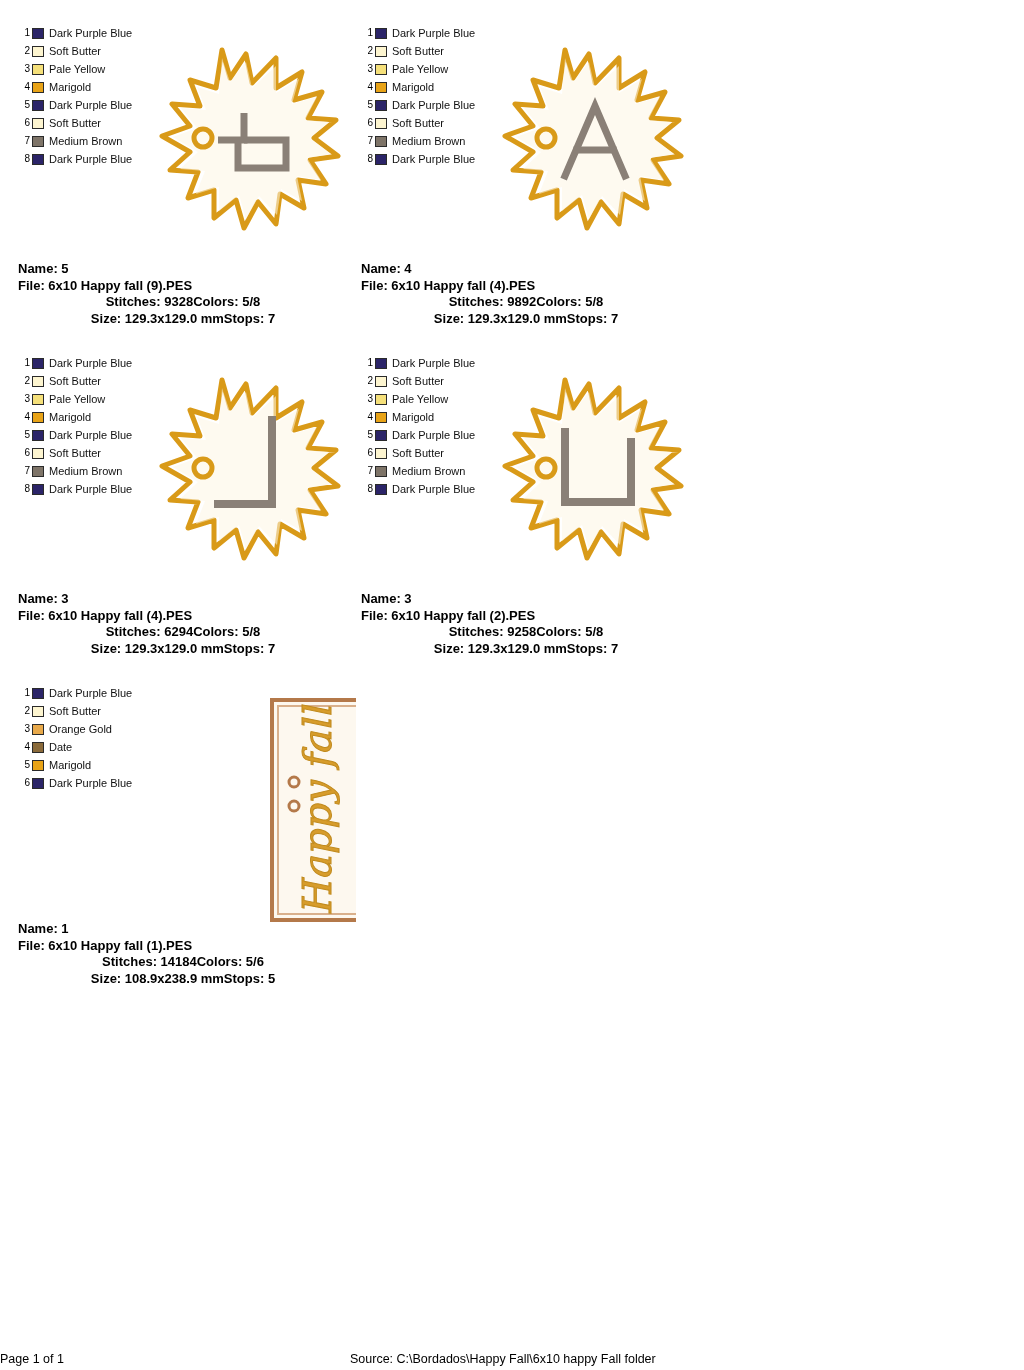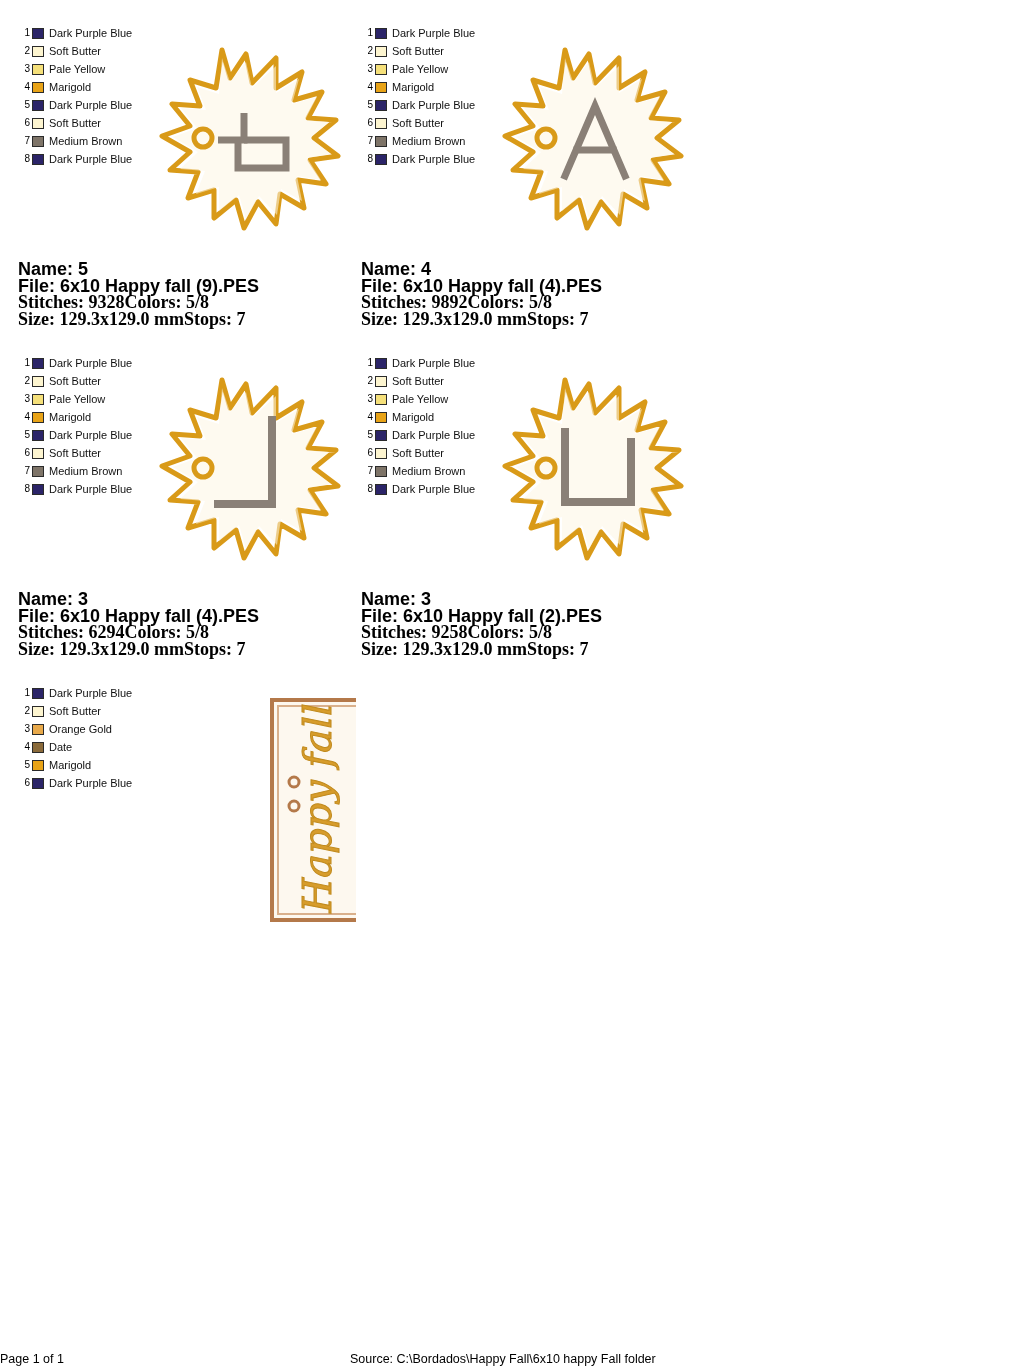--- a/index.html
+++ b/index.html
@@ -81,32 +81,31 @@
     height: 235px;
   }
   .art svg { display: block; }
 
   
   .info {
     position: absolute;
     left: 0;
     top: 243px;
     width: 330px;
-    font-size: 18px;
+    font-size: 13px;
     font-weight: bold;
     line-height: 16.5px;
   }
   .info .line {
     display: block;
     white-space: nowrap;
   }
   .info .split {
     display: flex;
-    justify-content: flex-start;
-    font-family: Liberation Serif, serif;
+    justify-content: center;
   }
   .info .split .left { }
   .info .split .right { }
 
   
   .footer {
     position: absolute;
     left: 0;
     bottom: 18px;
     width: 1024px;
@@ -480,20 +479,32 @@
           <rect x="146" y="12" width="104" height="220" fill="#fdf8ef" stroke="#b4794a" stroke-width="4"></rect>
           <rect x="152" y="18" width="92" height="208" fill="none" stroke="#d9b08c" stroke-width="2"></rect>
           <circle cx="168" cy="94" r="5" fill="none" stroke="#b4794a" stroke-width="3"></circle>
           <circle cx="168" cy="118" r="5" fill="none" stroke="#b4794a" stroke-width="3"></circle>
           <g transform="translate(205,120) rotate(-90)">
             <text x="0" y="0" text-anchor="middle" font-family="'DejaVu Serif', serif" font-style="italic" font-size="40" fill="#d79c2b" stroke="#c08a1d" stroke-width="1">Happy fall</text>
           </g>
         </svg>
       </div>
 
+      <div class="info">
+        <span class="line">Name: 1</span>
+        <span class="line">File: 6x10 Happy fall (1).PES</span>
+        <span class="split">
+            <span class="left">Stitches: 14184</span>
+            <span class="right">Colors: 5/6</span>
+          </span>
+        <span class="split">
+            <span class="left">Size: 108.9x238.9 mm</span>
+            <span class="right">Stops: 5</span>
+          </span>
+      </div>
     </div>
 
   </div>
 
   <div class="footer">
     <span class="fl">Page 1 of 1</span>
     <span class="fc">Source: C:\Bordados\Happy Fall\6x10 happy Fall folder</span>
     <span class="fr">5/9/2023</span>
   </div>
 

